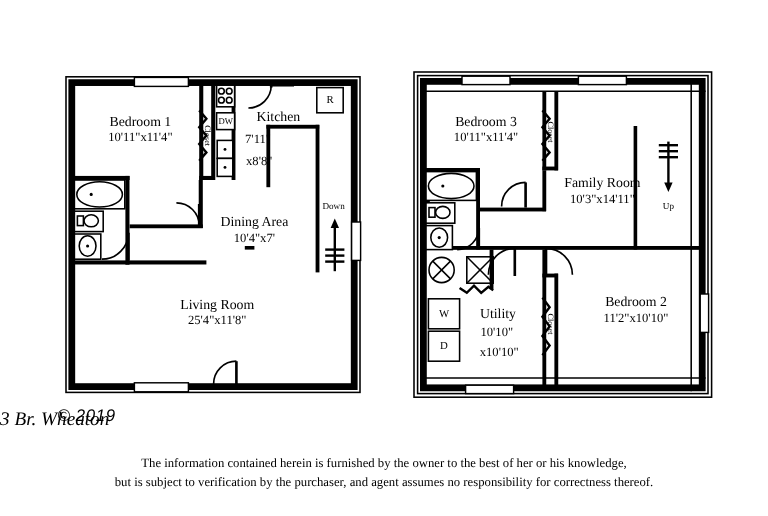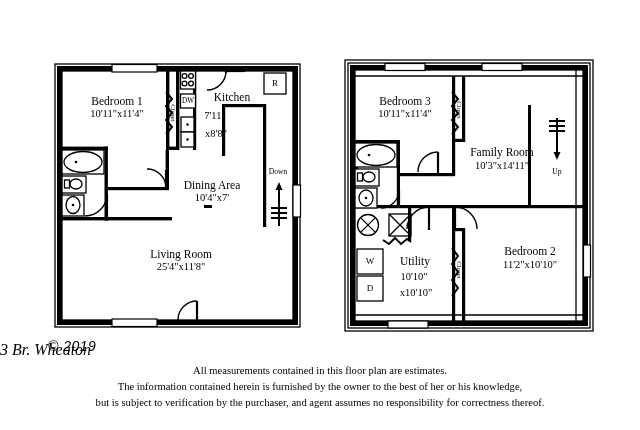--- a/index.html
+++ b/index.html
@@ -334,18 +334,17 @@
 
       <text class="lbl closet-txt" x="458.5" y="110" transform="rotate(90 458.5 110)">Closet</text>
       <text class="lbl closet-txt" x="458.5" y="270" transform="rotate(90 458.5 270)">Closet</text>
       <text class="lbl tiny" x="557" y="172">Up</text>
     </g>
   </svg>
 
   <div id="footer">
     <div id="copyright">© 2019</div>
     <div id="plan-title">3 Br. Wheaton</div>
-    <div class="disclaimer" id="disc1">All measurements contained in this floor plan are estimates.</div>
     <div class="disclaimer" id="disc3">but is subject to verification by the purchaser, and agent assumes no responsibility for correctness thereof.</div>
     <div class="disclaimer" id="disc2">The information contained herein is furnished by the owner to the best of her or his knowledge,</div>
   </div>
 
 </div>
 
 </body></html>

